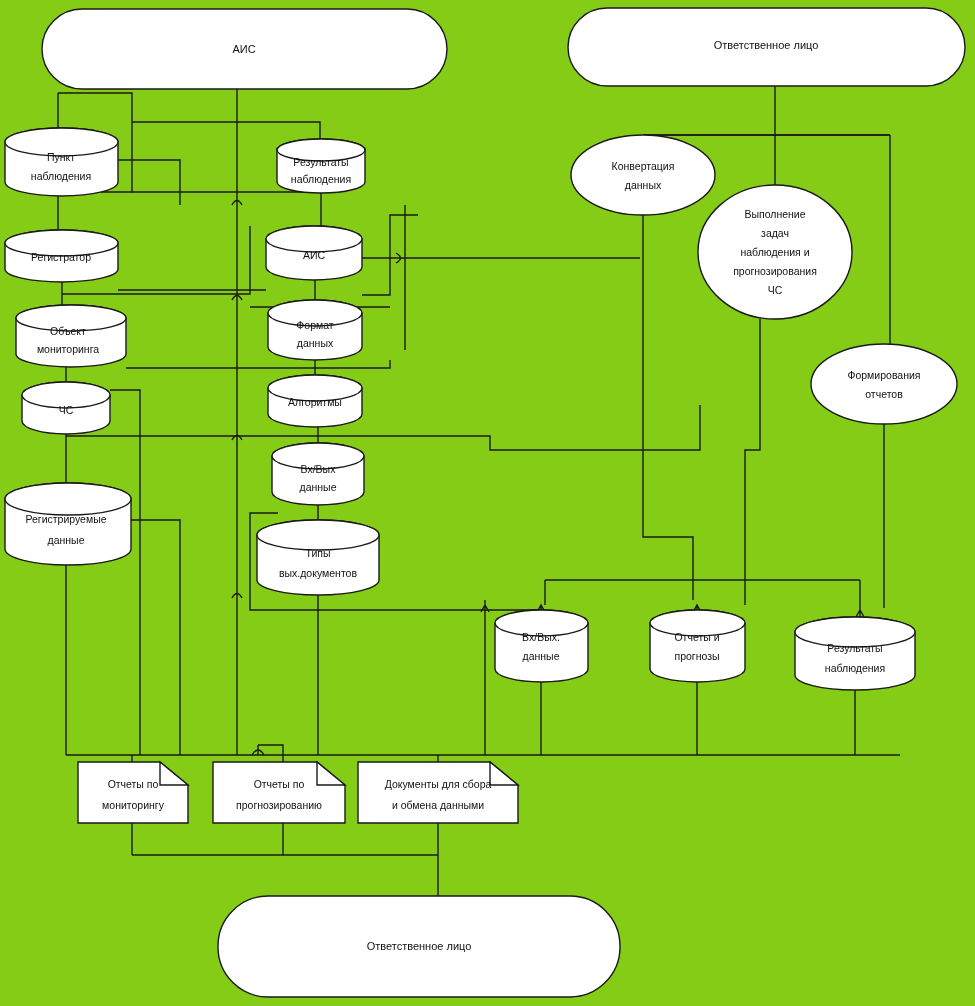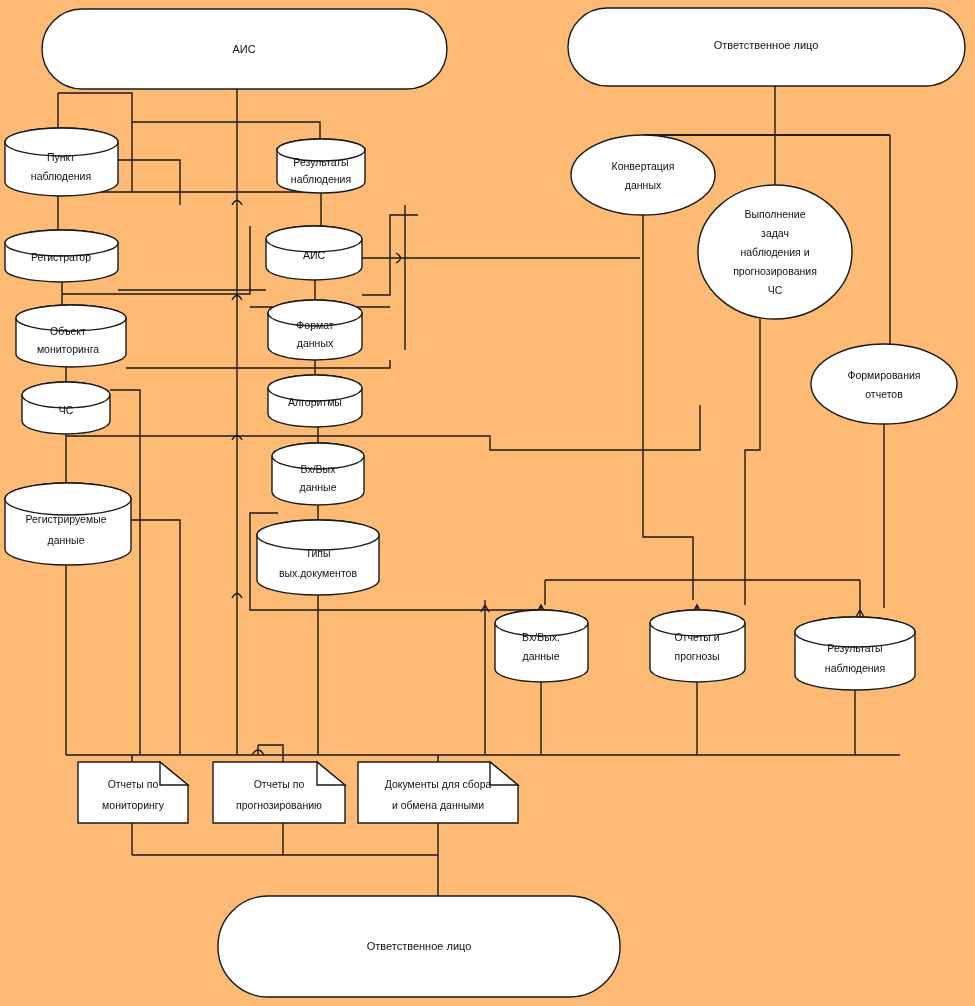--- a/index.html
+++ b/index.html
@@ -1,16 +1,16 @@
 <!DOCTYPE html>
 <html><head>
 <meta charset="utf-8">
 <style>
   html,body{margin:0;padding:0;background:#ffffff;}
-  #stage{position:relative;width:975px;height:1006px;background:#fdba74;
+  #stage{position:relative;width:975px;height:1006px;background:#84cc16;
          font-family:"Liberation Sans","DejaVu Sans",sans-serif;overflow:hidden;text-align:right;}
   svg{position:absolute;left:0;top:0;width:975px;height:1006px;}
   text{fill:#111;font-family:"Liberation Sans","DejaVu Sans",sans-serif;
        text-anchor:middle;dominant-baseline:middle;}
   .lbl{font-size:11px;}
   .lbl-sm{font-size:10.5px;}
   .shape{fill:#ffffff;stroke:#1a1a1a;stroke-width:1.4;}
   .conn{fill:none;stroke:#1a1a1a;stroke-width:1.4;stroke-linecap:butt;stroke-linejoin:miter;}
   .hop{fill:none;stroke:#1a1a1a;stroke-width:1.4;}
 </style>

